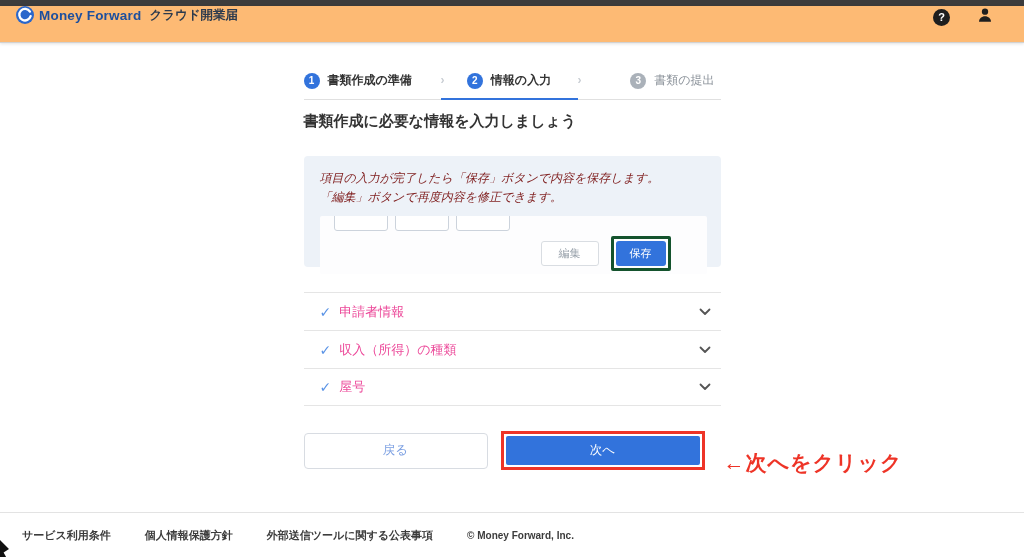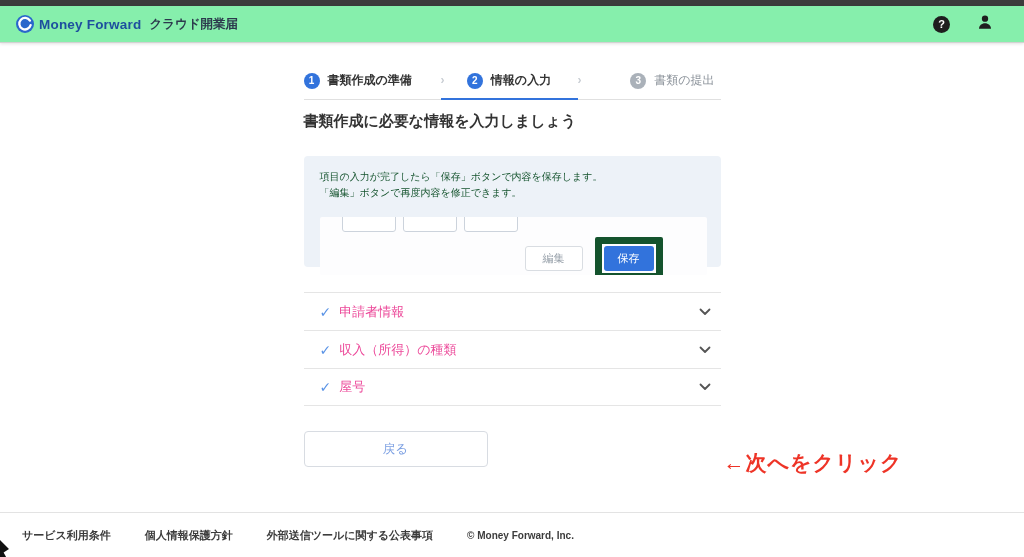--- a/index.html
+++ b/index.html
@@ -6,21 +6,21 @@
   html,body { width:1024px; height:557px; }
   body {
     font-family:"Liberation Sans","DejaVu Sans",sans-serif;
     background:#ffffff; color:#333;
     position:relative; overflow:hidden;
   }
   
   .top-strip { height:6px; background:#3c3c3c; }
   
   .header {
-    height:37px; background:#86efac; display:flex; align-items:center;
+    height:37px; background:#fdba74; display:flex; align-items:flex-start;
     padding:0 16px; border-bottom:1px solid #d2d2d2;
     box-shadow:0 1px 3px rgba(0,0,0,.12); position:relative; z-index:5;
   }
   .brand { display:flex; align-items:center; gap:5px; }
   .brand svg { display:block; }
   .brand-name { font-size:13.5px; font-weight:bold; color:#1d4f9e; letter-spacing:.2px; }
   .brand-product { font-size:12.5px; font-weight:bold; color:#2c3a4d; margin-left:3px; }
   .header-right { margin-left:auto; display:flex; align-items:center; gap:26px; padding-right:14px; }
   .help-circle {
     width:17px; height:17px; border-radius:50%; background:#1e1e1e; color:#fff;
@@ -51,37 +51,37 @@
   .step-sep {
     position:absolute; right:-4px; top:1px; color:#c9ced4; font-size:12px; font-weight:bold;
   }
   
   .page-heading { margin-top:12px; font-size:15px; font-weight:bold; color:#333; }
   
   .info-panel {
     margin-top:25px; background:#edf2f8; border-radius:4px;
     padding:13px 14px 8px 16px; height:111px;
   }
-  .info-text { font-size:10px; line-height:1.6; color:#14532d; }
+  .info-text { font-size:12px; line-height:1.6; color:#7f1d1d;font-style:italic; }
   .panel-shot {
-    margin-top:16px; background:#fdfdfe; border-radius:2px;
-    padding:0 20px; overflow:hidden; height:58px; position:relative;
+    margin-top:9px; background:#fdfdfe; border-radius:2px;
+    padding:0 12px; overflow:hidden; height:58px; position:relative;
   }
   .shot-inputs { display:flex; gap:7px; padding-left:2px; }
   .shot-input {
     width:54px; height:22px; margin-top:-7px; background:#fff;
     border:1px solid #ccd3dc; border-radius:3px;
   }
   .shot-buttons { display:flex; justify-content:flex-end; align-items:center; gap:12px; margin-top:5px; padding-right:24px; }
   .edit-btn {
     width:58px; height:25px; background:#fff; border:1px solid #d9dde2; border-radius:3px;
     color:#9aa3ac; font-size:11px; display:flex; align-items:center; justify-content:center;
     cursor:pointer;
   }
-  .save-highlight { border:7px solid #14532d; padding:2px; border-radius:2px; }
+  .save-highlight { border:3px solid #14532d; padding:2px; border-radius:2px; }
   .save-btn {
     width:50px; height:25px; background:#3273dc; border:none; border-radius:3px;
     color:#fff; font-size:11px; display:flex; align-items:center; justify-content:center;
     cursor:pointer;
   }
   
   .accordion { margin-top:25px; }
   .acc-row {
     height:38px; display:flex; align-items:center; border-top:1px solid #e5e5e5;
     padding:0 10px 0 16px; cursor:pointer;
@@ -213,20 +213,23 @@
       <span class="acc-chevron">
         <svg width="12" height="8" viewBox="0 0 12 8" fill="none">
             <path d="M1.5 1.5 6 6l4.5-4.5" stroke="#555" stroke-width="1.8" stroke-linecap="round" stroke-linejoin="round"></path>
           </svg>
       </span>
     </div>
   </section>
 
   <div class="action-row">
     <button class="back-btn">戻る</button>
+    <div class="next-highlight">
+      <button class="next-btn">次へ</button>
+    </div>
     <span class="annotation">←次へをクリック</span>
   </div>
 
 </main>
 
 <footer class="footer">
   <a>サービス利用条件</a>
   <a>個人情報保護方針</a>
   <a>外部送信ツールに関する公表事項</a>
   <span class="copyright">© Money Forward, Inc.</span>

